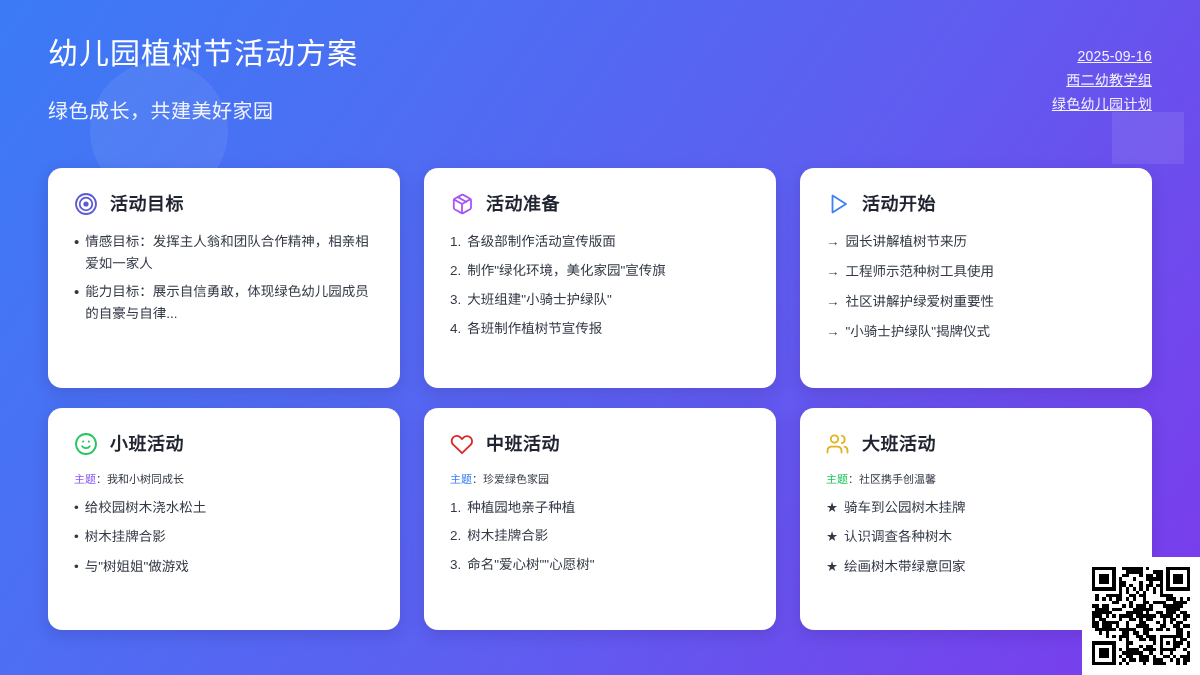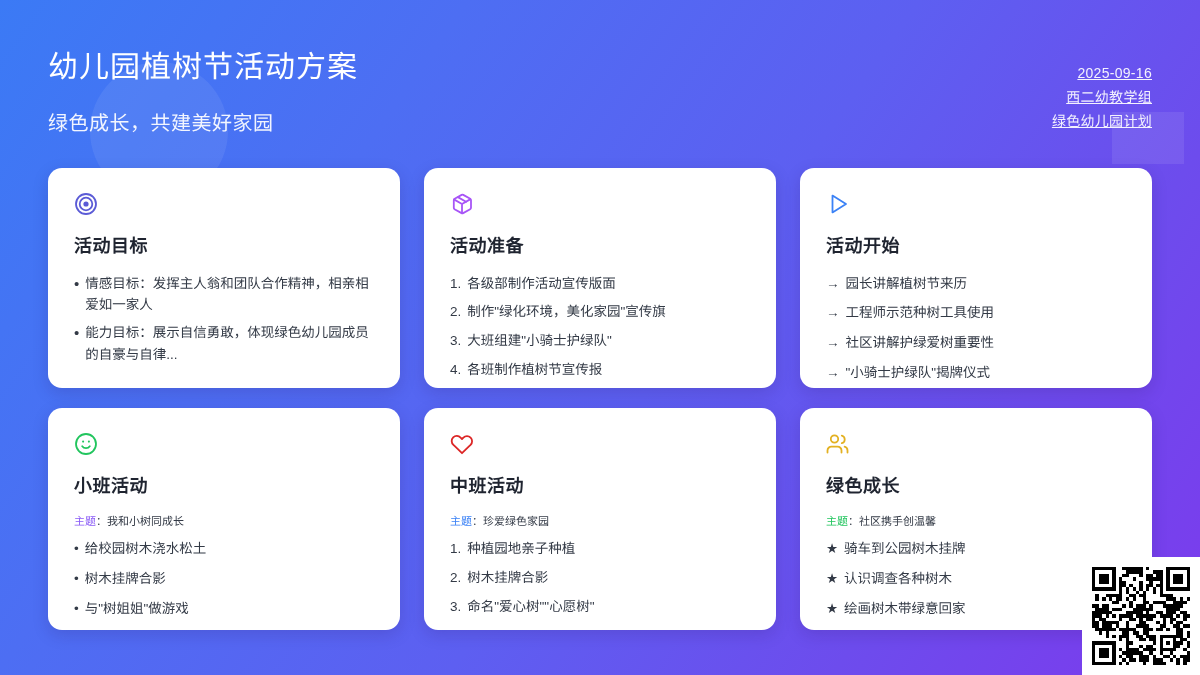--- a/index.html
+++ b/index.html
@@ -30,21 +30,21 @@
     right:16px; top:112px;
     width:72px; height:52px;
     background:rgba(255,255,255,0.085);
     pointer-events:none;
   }
   
   .header {
     position:absolute; left:0; top:0;
     width:1200px; height:150px;
     padding:34px 48px 0 48px;
-    display:flex; justify-content:space-between; align-items:center;
+    display:flex; justify-content:space-between; align-items:flex-start;
   }
   .header-left { position:relative; z-index:2; }
   .slide-title {
     font-size:30px; font-weight:400; color:#ffffff;
     letter-spacing:1px; line-height:1.35;
     white-space:nowrap;
   }
   .slide-subtitle {
     margin-top:23px;
     font-size:20px; font-weight:400;
@@ -74,24 +74,23 @@
   }
   .card {
     background:#ffffff;
     border-radius:14px;
     padding:24px 26px 20px 26px;
     box-shadow:0 5px 16px rgba(40,20,90,0.17);
     overflow:hidden;
     position:relative;
   }
   .card-head {
-    display:flex; align-items:flex-start;
-    gap:20px;
+    display:flex; align-items:flex-end;
+    gap:12px;
     margin-bottom:15px;
-    flex-direction:column;
   }
   .card-icon {
     width:24px; height:24px;
     flex:0 0 24px;
     display:flex; align-items:center; justify-content:center;
   }
   .card-icon svg { display:block; }
   .card-title {
     font-size:18px; font-weight:700; color:#1f2430;
     letter-spacing:0.5px; line-height:1.2;
@@ -293,21 +292,21 @@
       <div class="card">
         <div class="card-head">
           <span class="card-icon">
             <svg width="24" height="24" viewBox="0 0 24 24">
               <path d="M15.5 20.5v-2a3.9 3.9 0 0 0-3.9-3.9H5.4a3.9 3.9 0 0 0-3.9 3.9v2" fill="none" stroke="#e3b122" stroke-width="1.8" stroke-linecap="round" stroke-linejoin="round"></path>
               <circle cx="8.5" cy="7" r="3.7" fill="none" stroke="#e3b122" stroke-width="1.8" stroke-linecap="round" stroke-linejoin="round"></circle>
               <path d="M21.5 20.5v-2a3.9 3.9 0 0 0-2.9-3.77" fill="none" stroke="#e3b122" stroke-width="1.8" stroke-linecap="round" stroke-linejoin="round"></path>
               <path d="M15.8 3.6a3.9 3.9 0 0 1 0 7.55" fill="none" stroke="#e3b122" stroke-width="1.8" stroke-linecap="round" stroke-linejoin="round"></path>
             </svg>
           </span>
-          <span class="card-title">绿色成长</span>
+          <span class="card-title">大班活动</span>
         </div>
         <div class="theme-line"><span class="theme-label" style="color:#22c55e">主题</span><span>：</span><span>社区携手创温馨</span></div>
         <ul class="list stars">
           <li>
             <span class="marker">★</span>
             <span class="txt">骑车到公园树木挂牌</span>
           </li>
           <li>
             <span class="marker">★</span>
             <span class="txt">认识调查各种树木</span>

